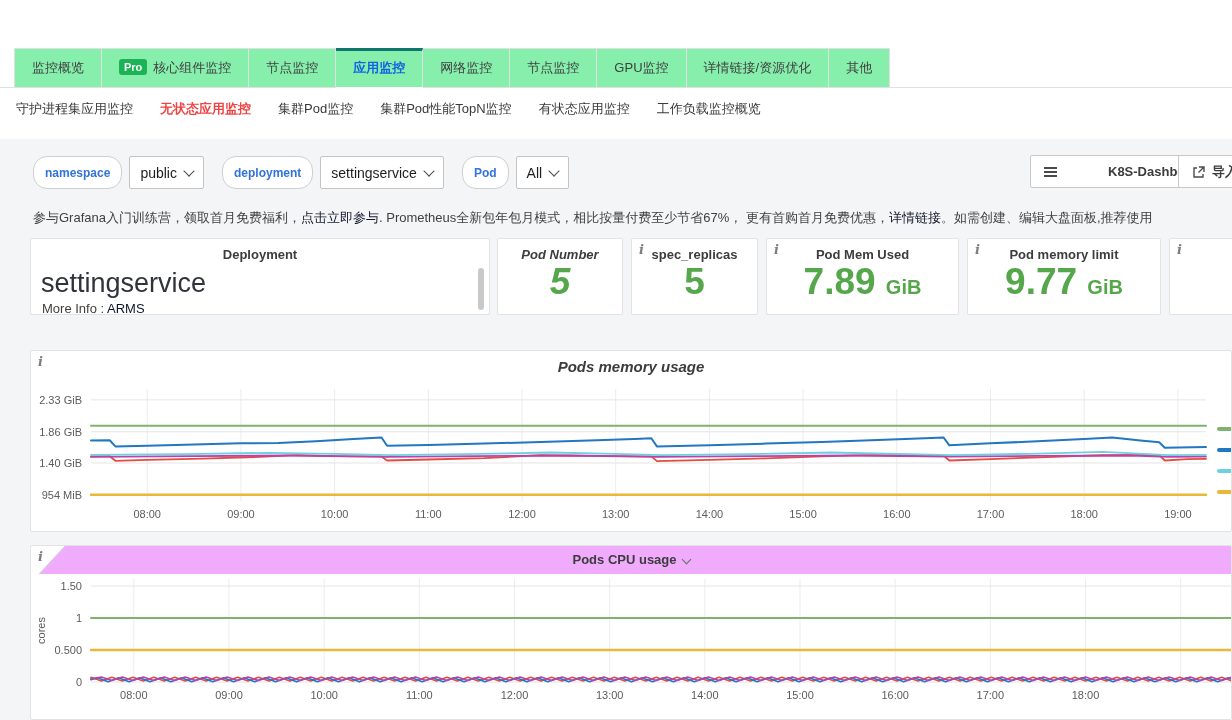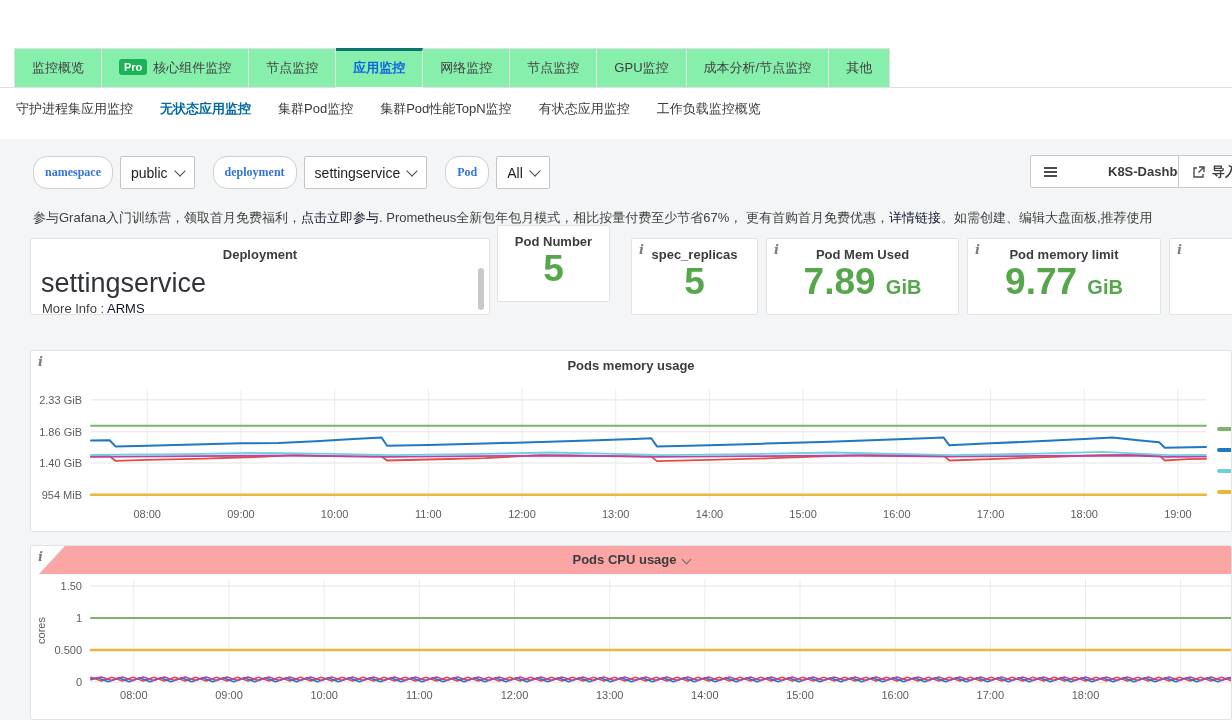--- a/index.html
+++ b/index.html
@@ -16,27 +16,27 @@
   .tab{box-sizing:border-box;height:40px;line-height:37px;padding:0 17px;font-size:13px;color:#404040;
        background:#86efac;border:1px solid #e0e0e0;border-left:none;white-space:nowrap;cursor:pointer;}
   .tab:first-child{border-left:1px solid #e0e0e0;}
   .tab.active{border-top:3px solid #0f766e;border-bottom:1px solid #fff;color:#1265e2;font-weight:700;line-height:34px;}
   .pro-badge{display:inline-block;background:#1cb356;color:#fff;font-size:11px;font-weight:700;
              border-radius:3px;padding:1px 5px;margin-right:6px;line-height:14px;vertical-align:1px;}
 
   
   .subtabs{position:absolute;left:16px;top:100px;display:flex;gap:27px;font-size:13px;color:#3a3a3a;}
   .subtab{cursor:pointer;white-space:nowrap;}
-  .subtab.active{color:#0369a1;font-weight:700;}
+  .subtab.active{color:#ef4444;font-weight:700;}
 
   
   .filters{position:absolute;left:33px;top:156px;display:flex;align-items:center;}
   .fgroup{display:flex;align-items:center;margin-right:18px;}
   .flabel{display:inline-flex;align-items:center;height:31px;padding:0 11px;background:#fff;
-          border:1px solid #cfcfcf;border-radius:14px;color:#3274d9;font-size:12px;font-weight:700;margin-right:7px;font-family:Liberation Serif, serif;}
+          border:1px solid #cfcfcf;border-radius:14px;color:#3274d9;font-size:12px;font-weight:700;margin-right:7px;}
   .fselect{display:inline-flex;align-items:center;height:31px;padding:0 10px;background:#fff;
            border:1px solid #c4c4c4;border-radius:2px;color:#1d1d1d;font-size:14px;cursor:pointer;justify-content:space-between;}
   .chev{width:7px;height:7px;border-right:1.6px solid #4a4a4a;border-bottom:1.6px solid #4a4a4a;
         transform:rotate(45deg);margin-left:8px;margin-top:-3px;}
   .toolbar-btn{position:absolute;top:155px;display:flex;align-items:center;height:33px;padding:0 13px;
                background:#fff;border:1px solid #c9c9c9;border-radius:2px;font-size:13px;font-weight:700;
                color:#3d3d3d;cursor:pointer;box-sizing:border-box;white-space:nowrap;}
   .hamburger{display:inline-block;width:13px;margin-right:7px;}
   .hamburger span{display:block;height:2px;background:#4a4a4a;margin:2px 0;}
 
@@ -47,45 +47,45 @@
   
   .panel{position:absolute;background:#fff;border:1px solid #e3e3e3;border-radius:2px;box-sizing:border-box;overflow:hidden;}
   .ptitle{text-align:center;font-size:13px;font-weight:700;color:#3c3c3c;margin-top:8px;}
   .stat-num{text-align:center;font-size:37px;font-weight:600;color:#56a64b;margin-top:1px;line-height:1.05;}
   .stat-unit{font-size:20px;font-weight:600;}
   .dep-value{font-size:27px;font-weight:500;color:#30333a;margin:7px 0 0 10px;line-height:1.1;}
   .more-info{position:absolute;left:11px;top:62px;font-size:13px;color:#3f3f3f;}
   .vscroll{position:absolute;right:5px;top:29px;width:6px;height:42px;background:#c9c9c9;border-radius:3px;}
   .iicon{position:absolute;left:7px;top:3px;font-family:"DejaVu Serif",serif;font-style:italic;
          font-weight:700;font-size:13px;color:#7d7d7d;z-index:5;cursor:pointer;}
-  .chart-title{position:absolute;left:0;right:0;top:7px;text-align:center;font-size:13px;font-weight:700;color:#3c3c3c;}
+  .chart-title{position:absolute;left:0;right:0;top:7px;text-align:center;font-size:15px;font-weight:700;color:#3c3c3c;font-style:italic;}
   .legend-dash{position:absolute;height:4px;border-radius:2px;width:24px;left:1186px;}
 
-  .cpu-header{position:absolute;left:0;top:0;right:0;height:28px;background:#fca5a5;}
+  .cpu-header{position:absolute;left:0;top:0;right:0;height:28px;background:#f0abfc;}
   .cpu-title{position:absolute;left:0;right:0;top:6px;text-align:center;font-size:13px;font-weight:700;color:#3c3c3c;cursor:pointer;}
   .cpu-title .chev{border-color:#6a6a6a;width:6px;height:6px;display:inline-block;margin-left:6px;margin-bottom:1px;}
   svg text{font-family:"Liberation Sans","DejaVu Sans",sans-serif;}
 </style>
 </head>
 <body>
 
 <div id="screen">
   <div class="gray-bg"></div>
 
 
   <div class="tabline"></div>
   <div class="tabs">
     <div class="tab"><span>监控概览</span></div>
     <div class="tab"><span class="pro-badge">Pro</span><span>核心组件监控</span></div>
     <div class="tab"><span>节点监控</span></div>
     <div class="tab active"><span>应用监控</span></div>
     <div class="tab"><span>网络监控</span></div>
     <div class="tab"><span>节点监控</span></div>
     <div class="tab"><span>GPU监控</span></div>
-    <div class="tab"><span>成本分析/节点监控</span></div>
+    <div class="tab"><span>详情链接/资源优化</span></div>
     <div class="tab"><span>其他</span></div>
   </div>
 
   <div class="subtabs">
     <div class="subtab">守护进程集应用监控</div>
     <div class="subtab active">无状态应用监控</div>
     <div class="subtab">集群Pod监控</div>
     <div class="subtab">集群Pod性能TopN监控</div>
     <div class="subtab">有状态应用监控</div>
     <div class="subtab">工作负载监控概览</div>
@@ -135,21 +135,21 @@
     <span>参与Grafana入门训练营，领取首月免费福利，</span><span class="blink">点击立即参与</span><span>. Prometheus全新包年包月模式，相比按量付费至少节省67%， 更有首购首月免费优惠，</span><span class="blink">详情链接</span><span>。如需创建、编辑大盘面板,推荐使用</span>
   </div>
 
   <div class="panel" style="left:30px;top:238px;width:460px;height:77px;">
     <div class="ptitle">Deployment</div>
     <div class="dep-value">settingservice</div>
     <div class="more-info"><span>More Info :</span> <span class="blink">ARMS</span></div>
     <div class="vscroll"></div>
   </div>
 
-  <div class="panel" style="left:497px;top:225px;width:113px;height:77px;">
+  <div class="panel" style="left:497px;top:238px;width:126px;height:77px;font-style:italic;">
     <div class="ptitle">Pod Number</div>
     <div class="stat-num">5</div>
   </div>
 
   <div class="panel" style="left:631px;top:238px;width:127px;height:77px;">
     <span class="iicon">i</span>
     <div class="ptitle">spec_replicas</div>
     <div class="stat-num">5</div>
   </div>
 

